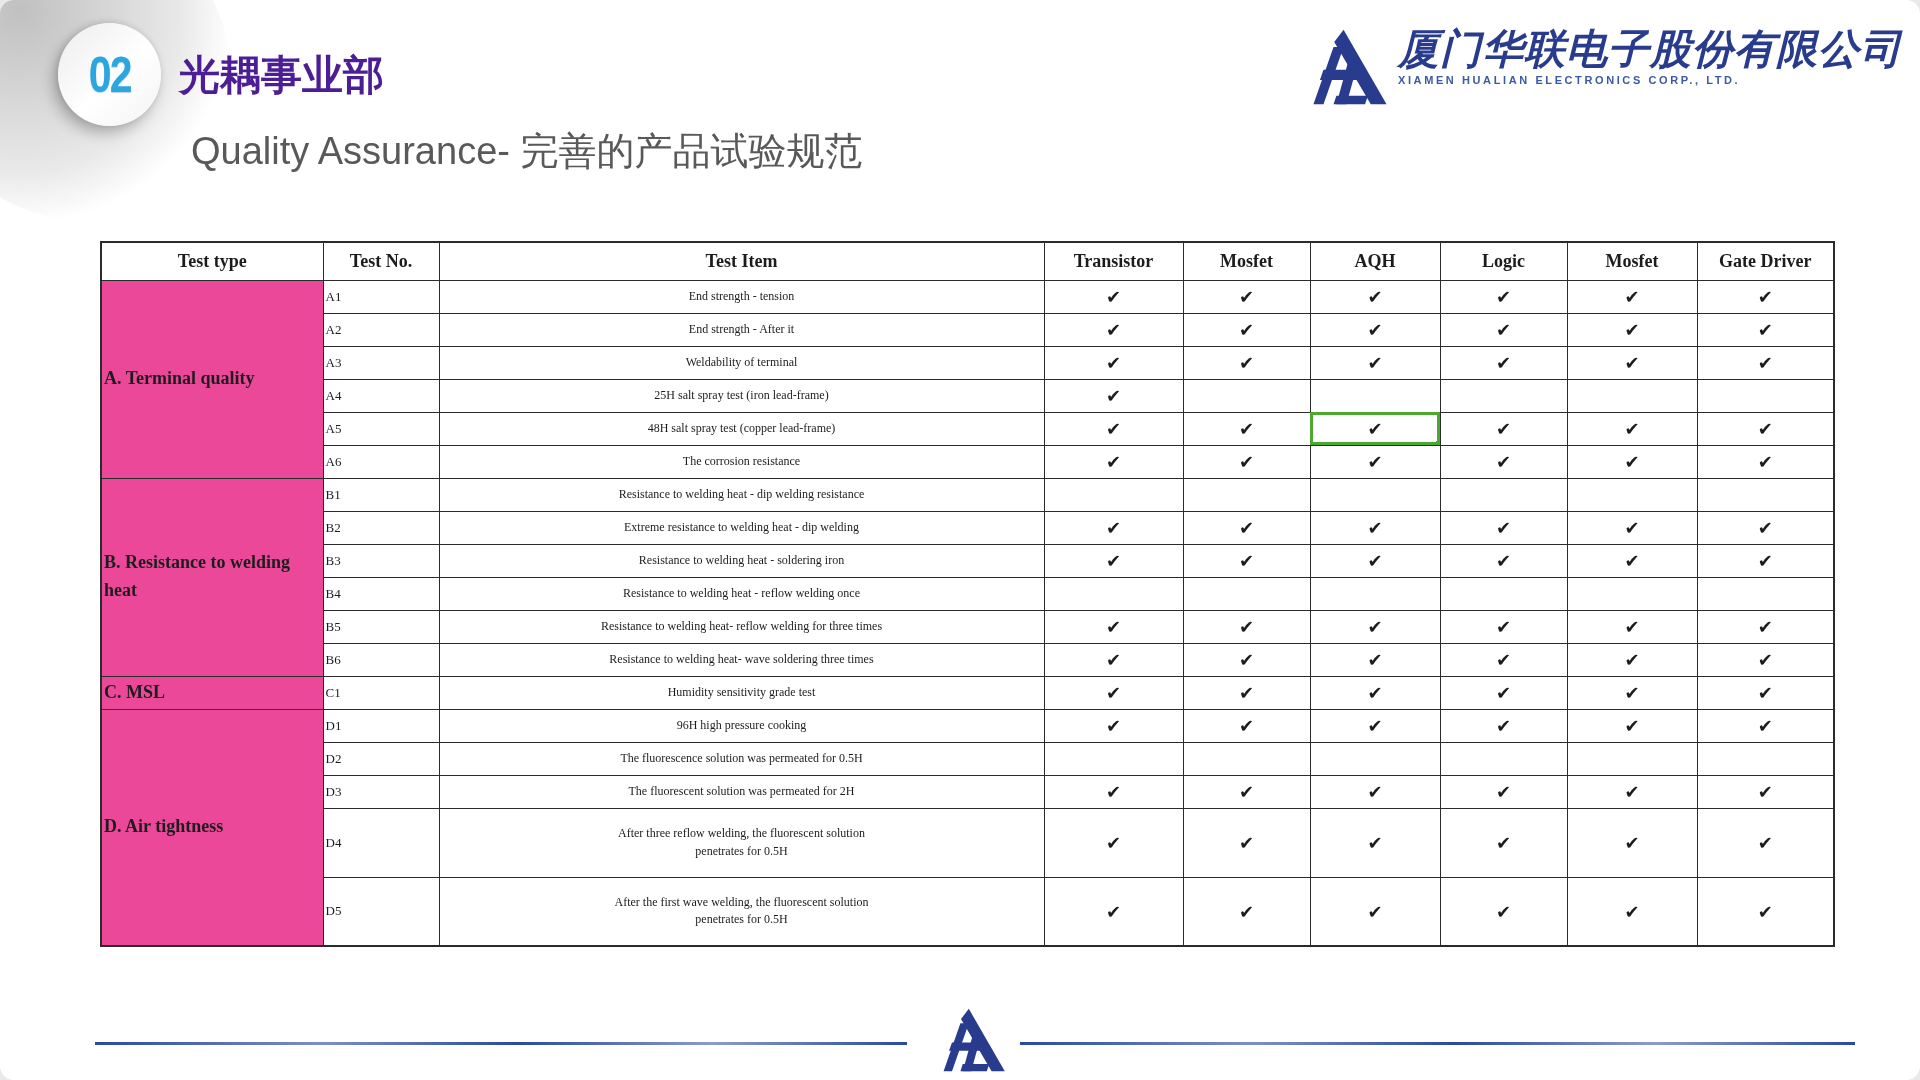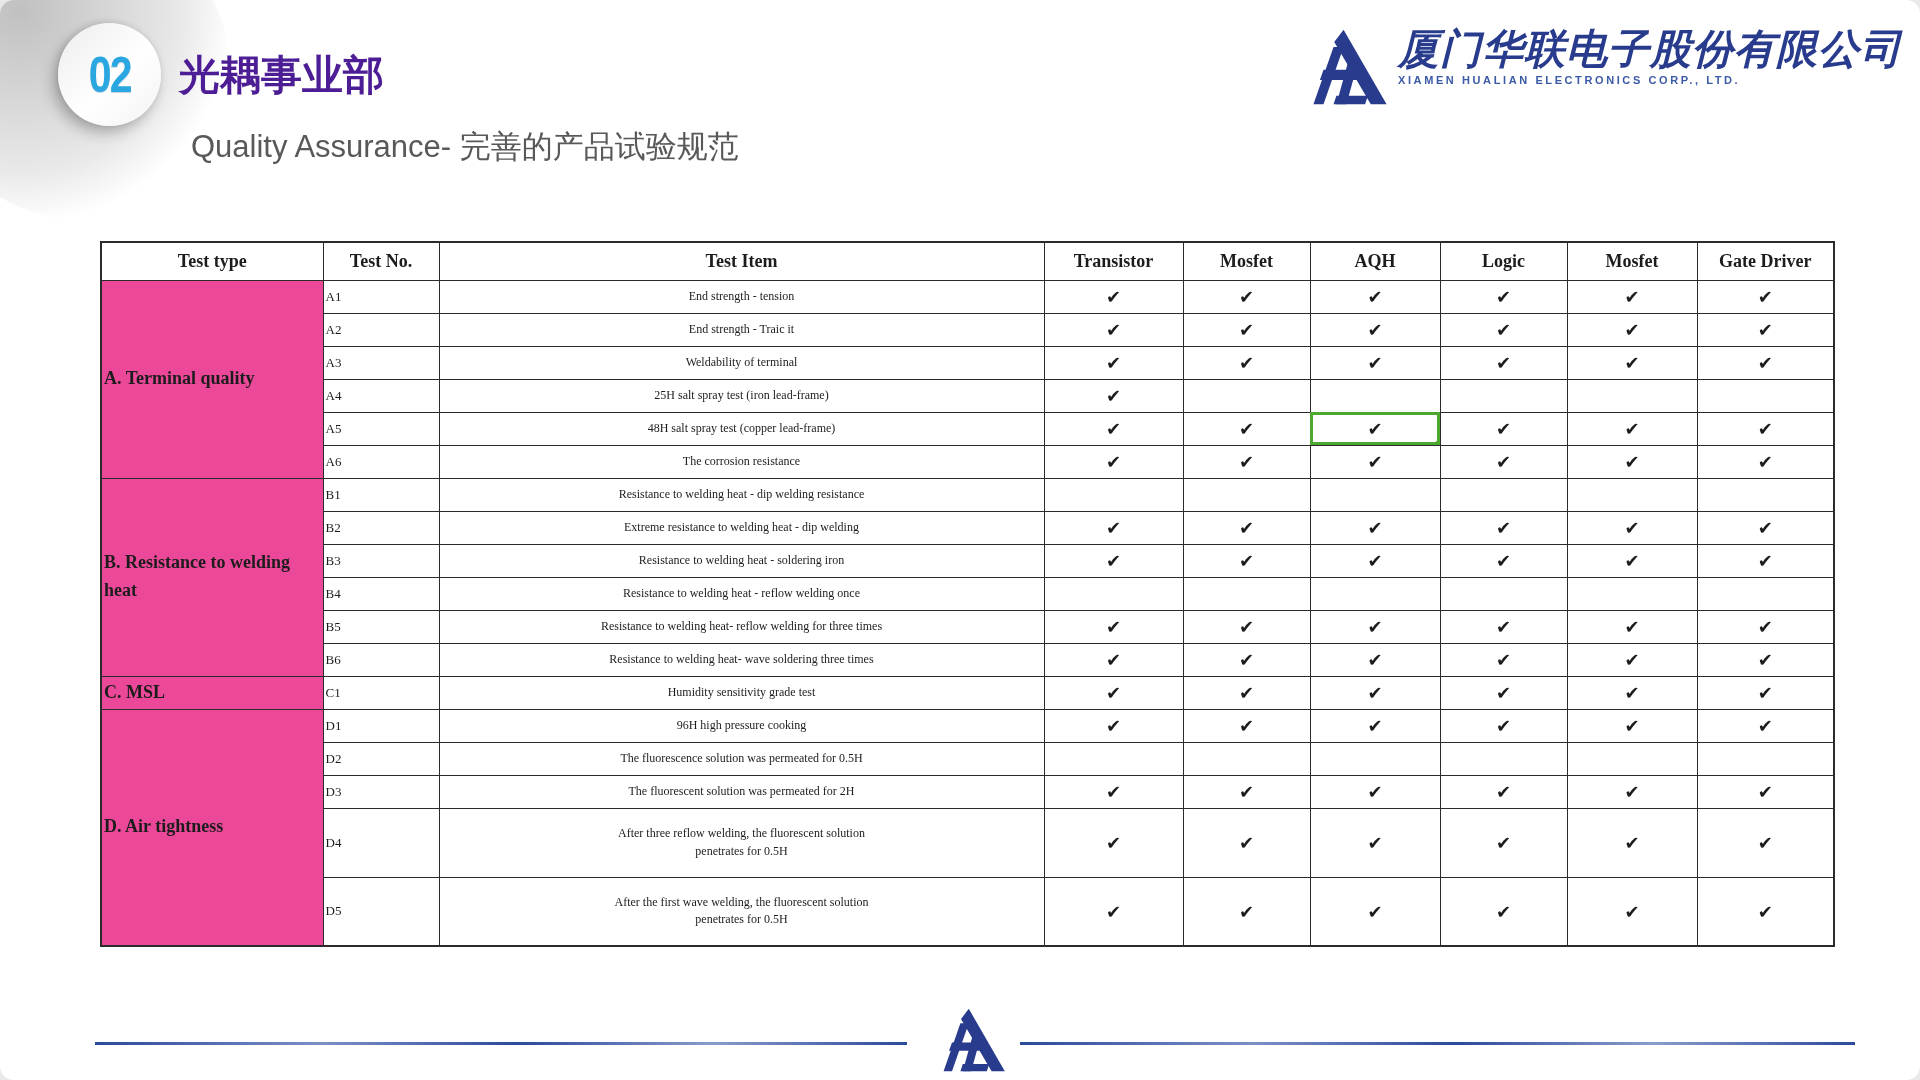--- a/index.html
+++ b/index.html
@@ -8,21 +8,21 @@
   .corner-shade{position:absolute;left:-70px;top:-80px;width:300px;height:300px;border-radius:50%;
          background:radial-gradient(circle at 30% 30%, rgba(90,90,90,.38), rgba(120,120,120,.16) 55%, rgba(255,255,255,0) 72%);}
   
   .num-circle{position:absolute;left:58px;top:23px;width:103px;height:103px;border-radius:50%;
          background:linear-gradient(135deg,#ededed 0%,#ffffff 55%,#f3f3f3 100%);
          box-shadow:-5px 7px 14px rgba(0,0,0,.25), -1px -1px 6px rgba(0,0,0,.10);
          display:flex;align-items:center;justify-content:center;}
   .num-circle span{font-size:50px;font-weight:800;letter-spacing:-2px;color:#2AA7E0;
          transform:scaleX(.82);text-shadow:0 1px 1px rgba(20,80,140,.25);}
   .section-title{position:absolute;left:179px;top:48px;font-size:41px;font-weight:600;color:#4c1d95;}
-  .subtitle{position:absolute;left:191px;top:126px;font-size:31px;color:#595959;}
+  .subtitle{position:absolute;left:191px;top:126px;font-size:38px;color:#595959;}
   
   .logo{position:absolute;right:18px;top:26px;display:flex;align-items:flex-start;}
   .logo .mark{width:86px;height:82px;margin-right:10px;}
   .logo-text{display:flex;flex-direction:column;}
   .logo-cn{font-family:"DejaVu Serif",serif;font-style:italic;font-weight:700;font-size:41px;
          line-height:1.15;color:#283B8D;letter-spacing:1px;white-space:nowrap;}
   .logo-en{font-size:11px;font-weight:700;letter-spacing:2.6px;color:#3B5AA5;margin-top:1px;white-space:nowrap;}
   
   table.qa{position:absolute;left:100px;top:241px;width:1733px;border-collapse:collapse;table-layout:fixed;
          font-family:"Liberation Serif",serif;color:#1c1c1c;}
@@ -112,21 +112,21 @@
           <td class="item">End strength - tension</td>
           <td class="check"><span class="tick">✔</span></td>
           <td class="check"><span class="tick">✔</span></td>
           <td class="check"><span class="tick">✔</span></td>
           <td class="check"><span class="tick">✔</span></td>
           <td class="check"><span class="tick">✔</span></td>
           <td class="check"><span class="tick">✔</span></td>
         </tr>
         <tr class="normal">
           <td class="no">A2</td>
-          <td class="item">End strength - Traic it</td>
+          <td class="item">End strength - After it</td>
           <td class="check"><span class="tick">✔</span></td>
           <td class="check"><span class="tick">✔</span></td>
           <td class="check"><span class="tick">✔</span></td>
           <td class="check"><span class="tick">✔</span></td>
           <td class="check"><span class="tick">✔</span></td>
           <td class="check"><span class="tick">✔</span></td>
         </tr>
         <tr class="normal">
           <td class="no">A3</td>
           <td class="item">Weldability of terminal</td>

